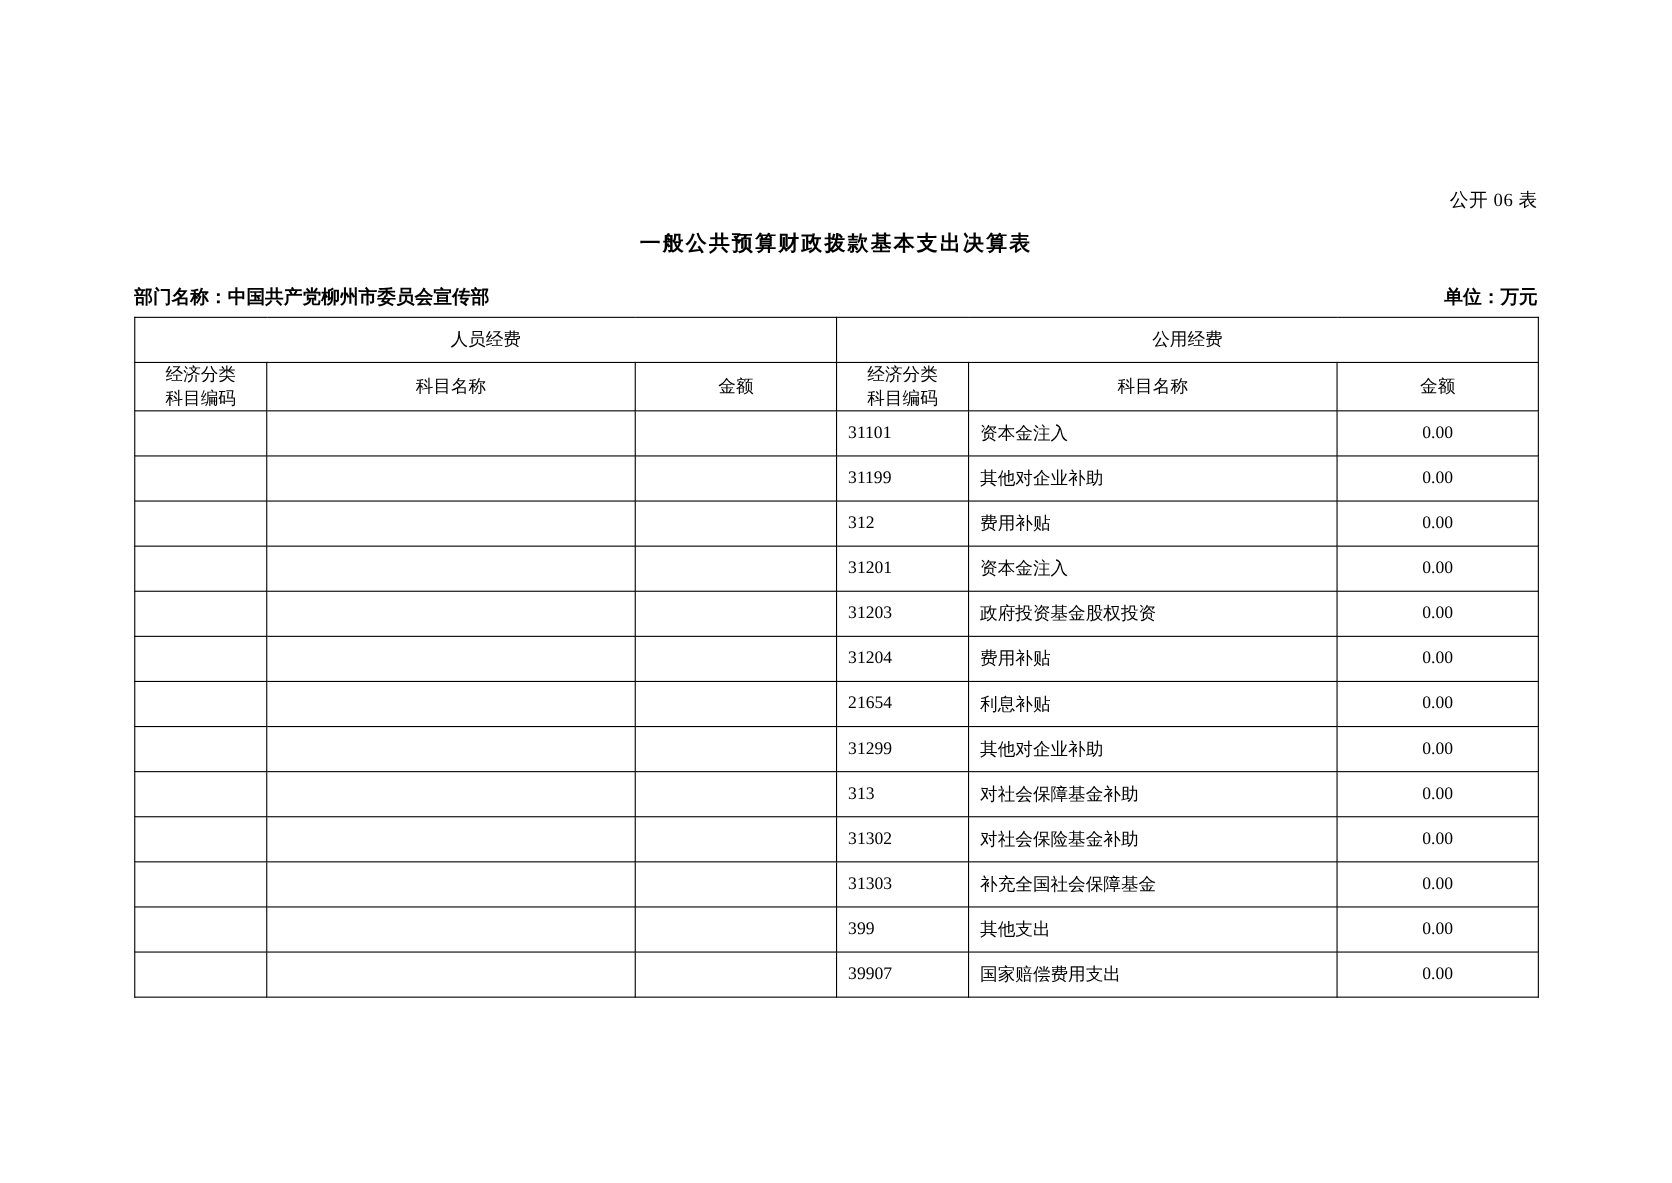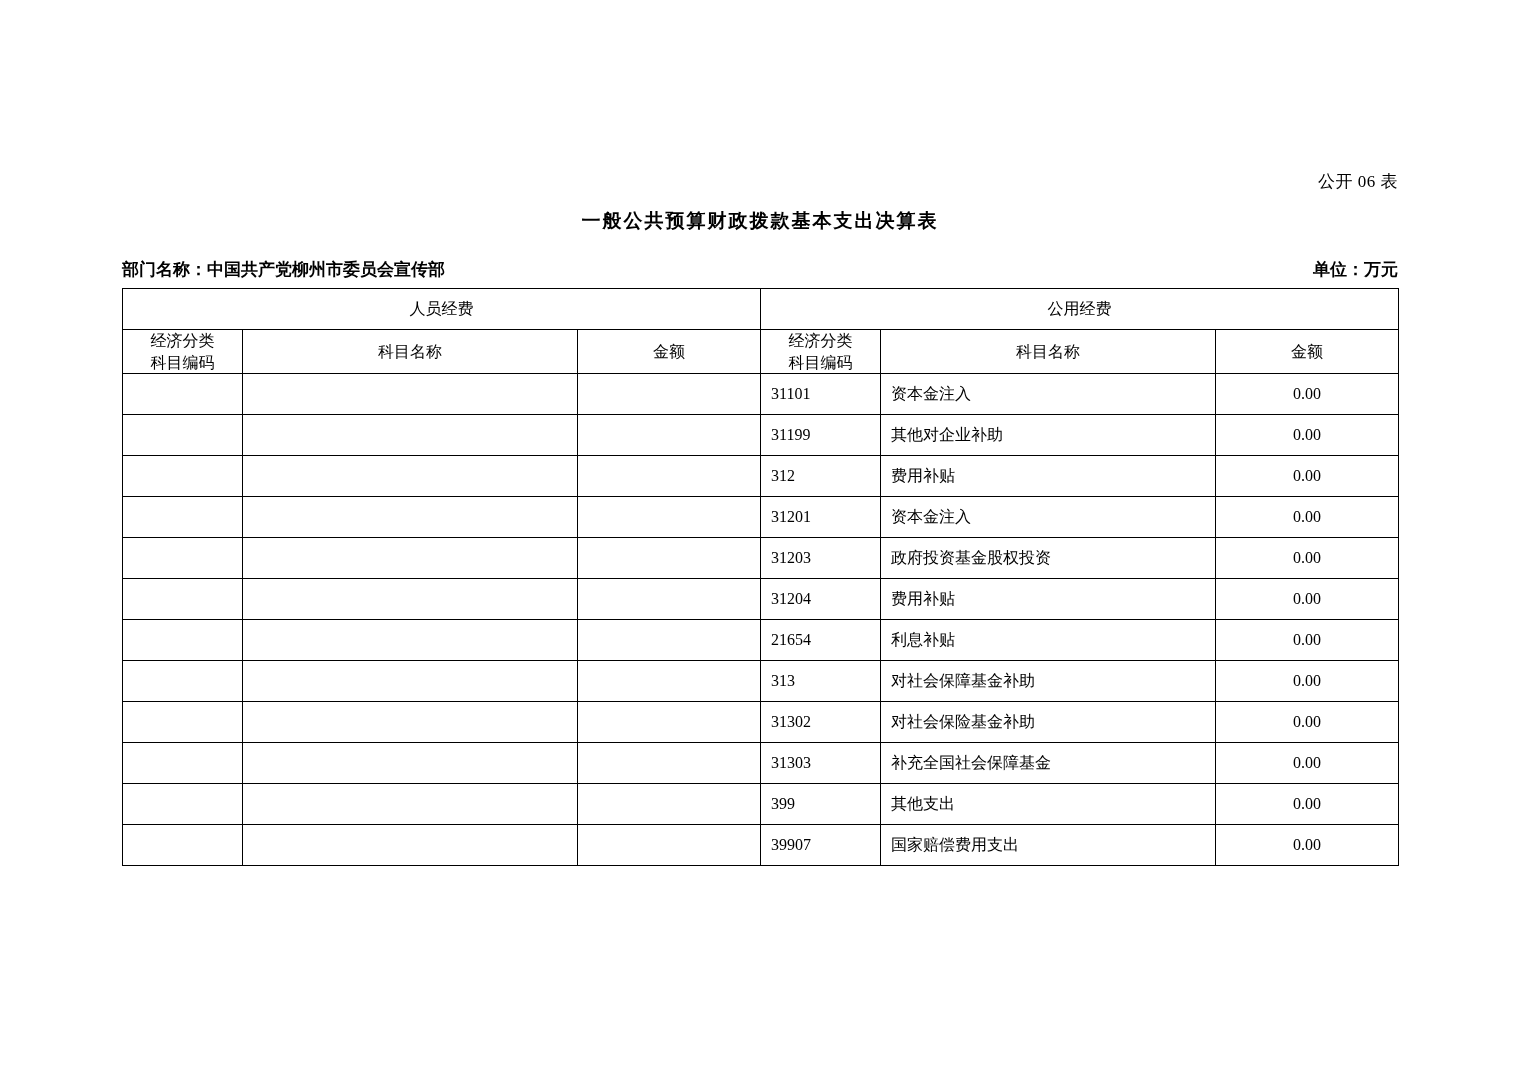--- a/index.html
+++ b/index.html
@@ -190,20 +190,28 @@
           <td class="cell-name"></td>
           <td class="cell-amt"></td>
           <td class="cell-code">21654</td>
           <td class="cell-name">利息补贴</td>
           <td class="cell-amt">0.00</td>
         </tr>
         <tr>
           <td class="cell-code"></td>
           <td class="cell-name"></td>
           <td class="cell-amt"></td>
+          <td class="cell-code">31299</td>
+          <td class="cell-name">其他对企业补助</td>
+          <td class="cell-amt">0.00</td>
+        </tr>
+        <tr>
+          <td class="cell-code"></td>
+          <td class="cell-name"></td>
+          <td class="cell-amt"></td>
           <td class="cell-code">313</td>
           <td class="cell-name">对社会保障基金补助</td>
           <td class="cell-amt">0.00</td>
         </tr>
         <tr>
           <td class="cell-code"></td>
           <td class="cell-name"></td>
           <td class="cell-amt"></td>
           <td class="cell-code">31302</td>
           <td class="cell-name">对社会保险基金补助</td>

